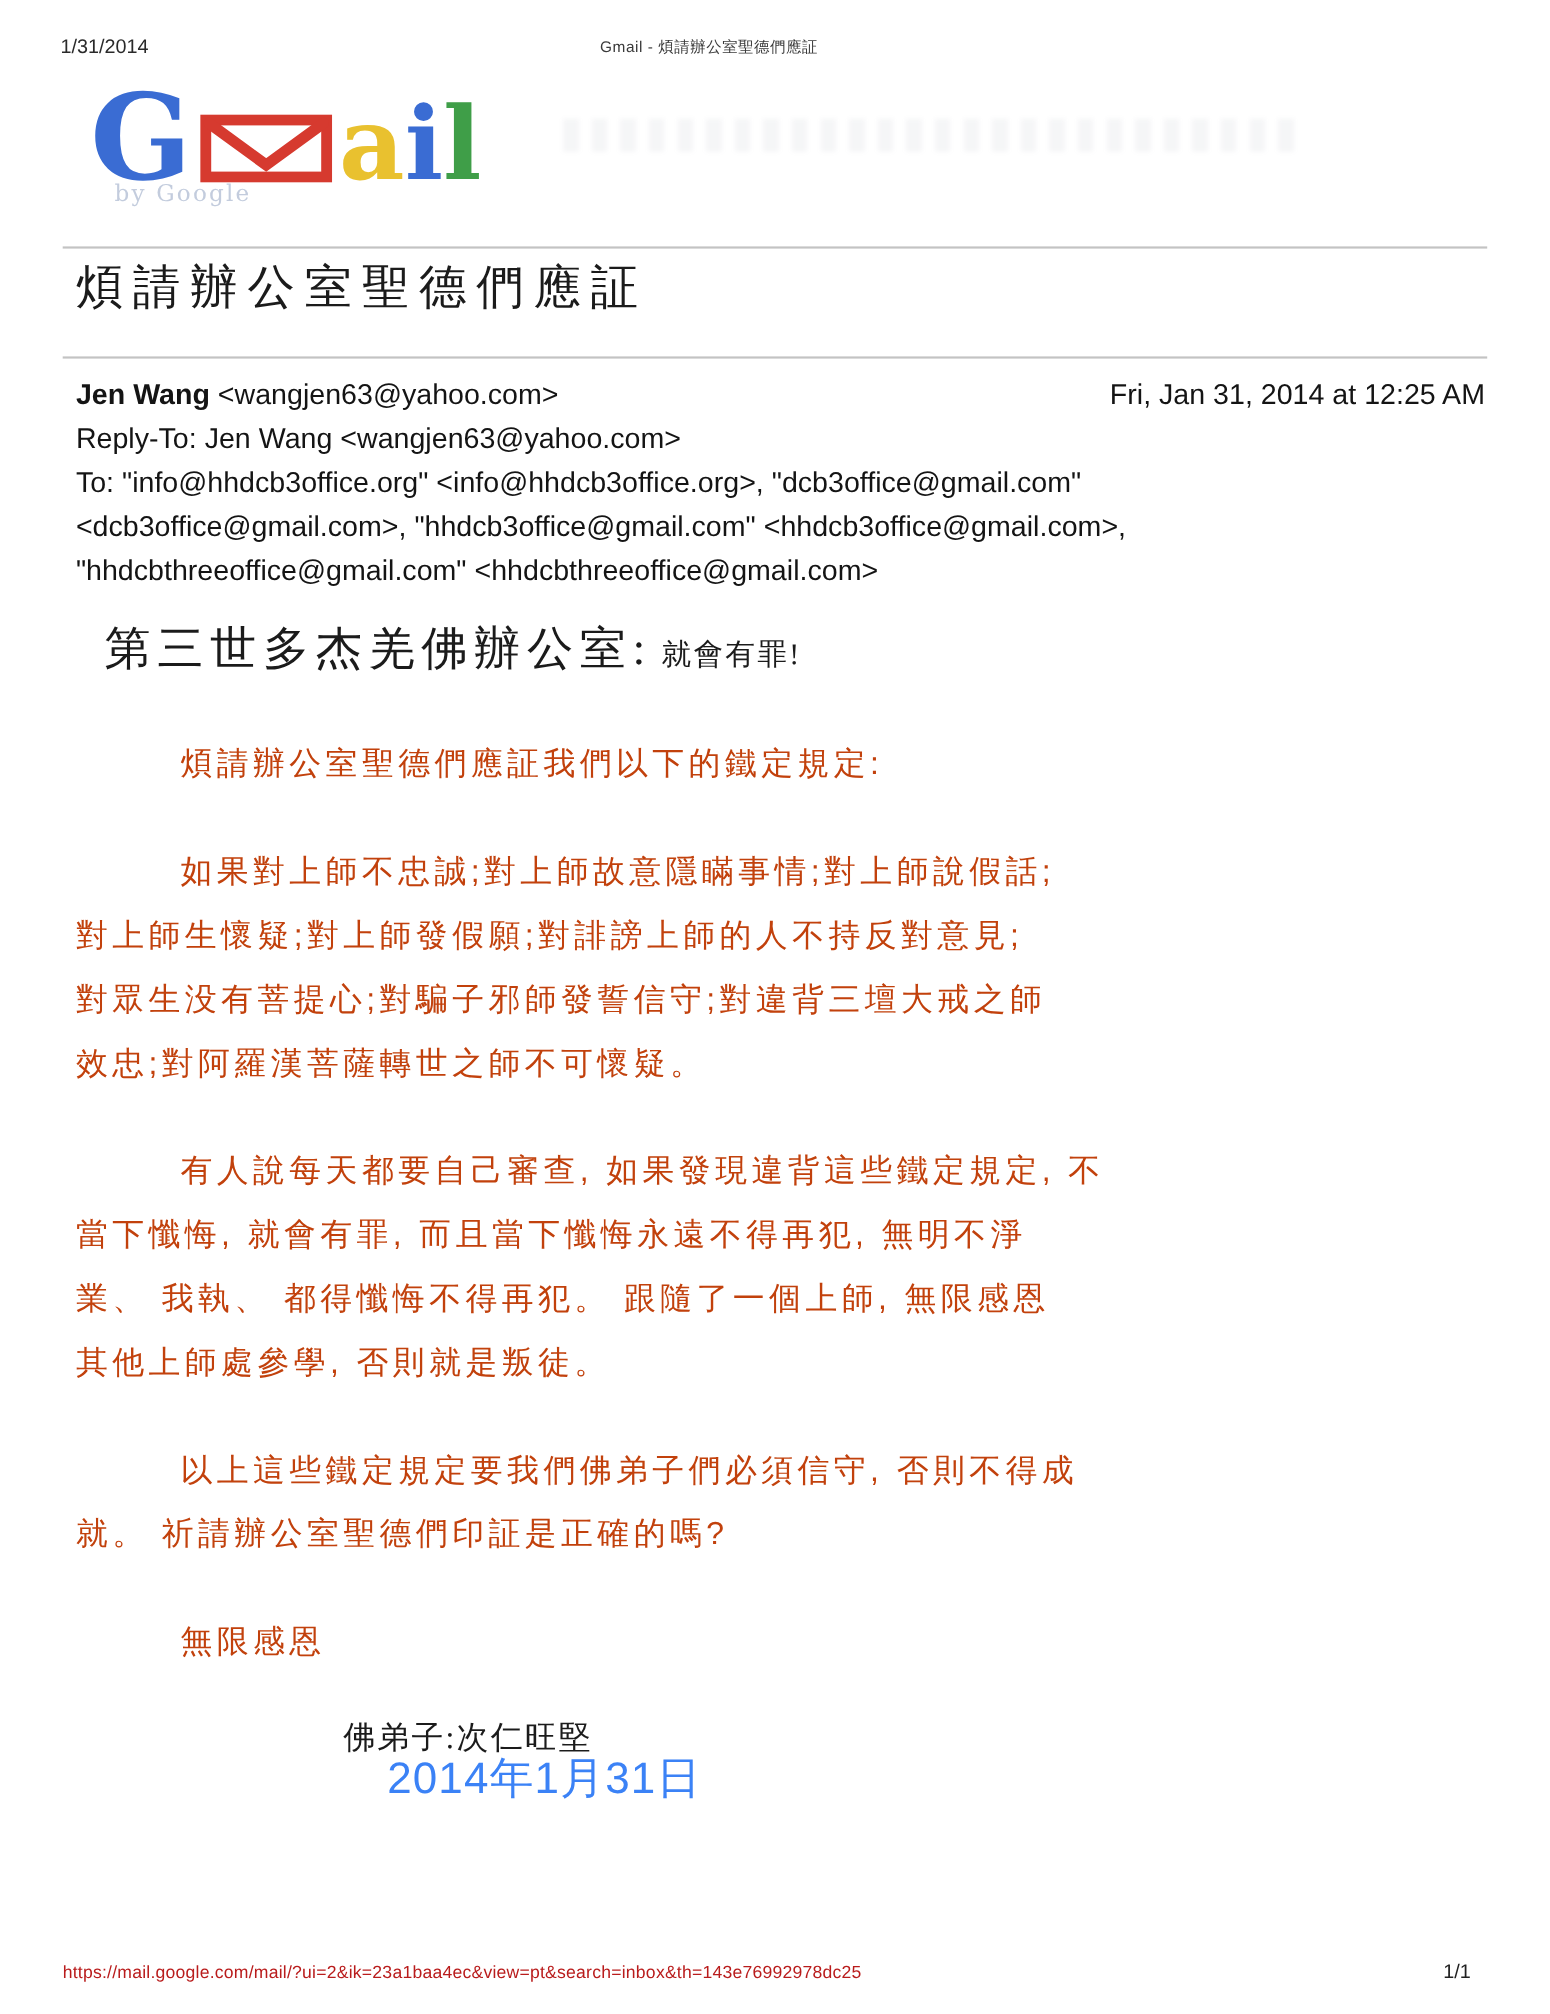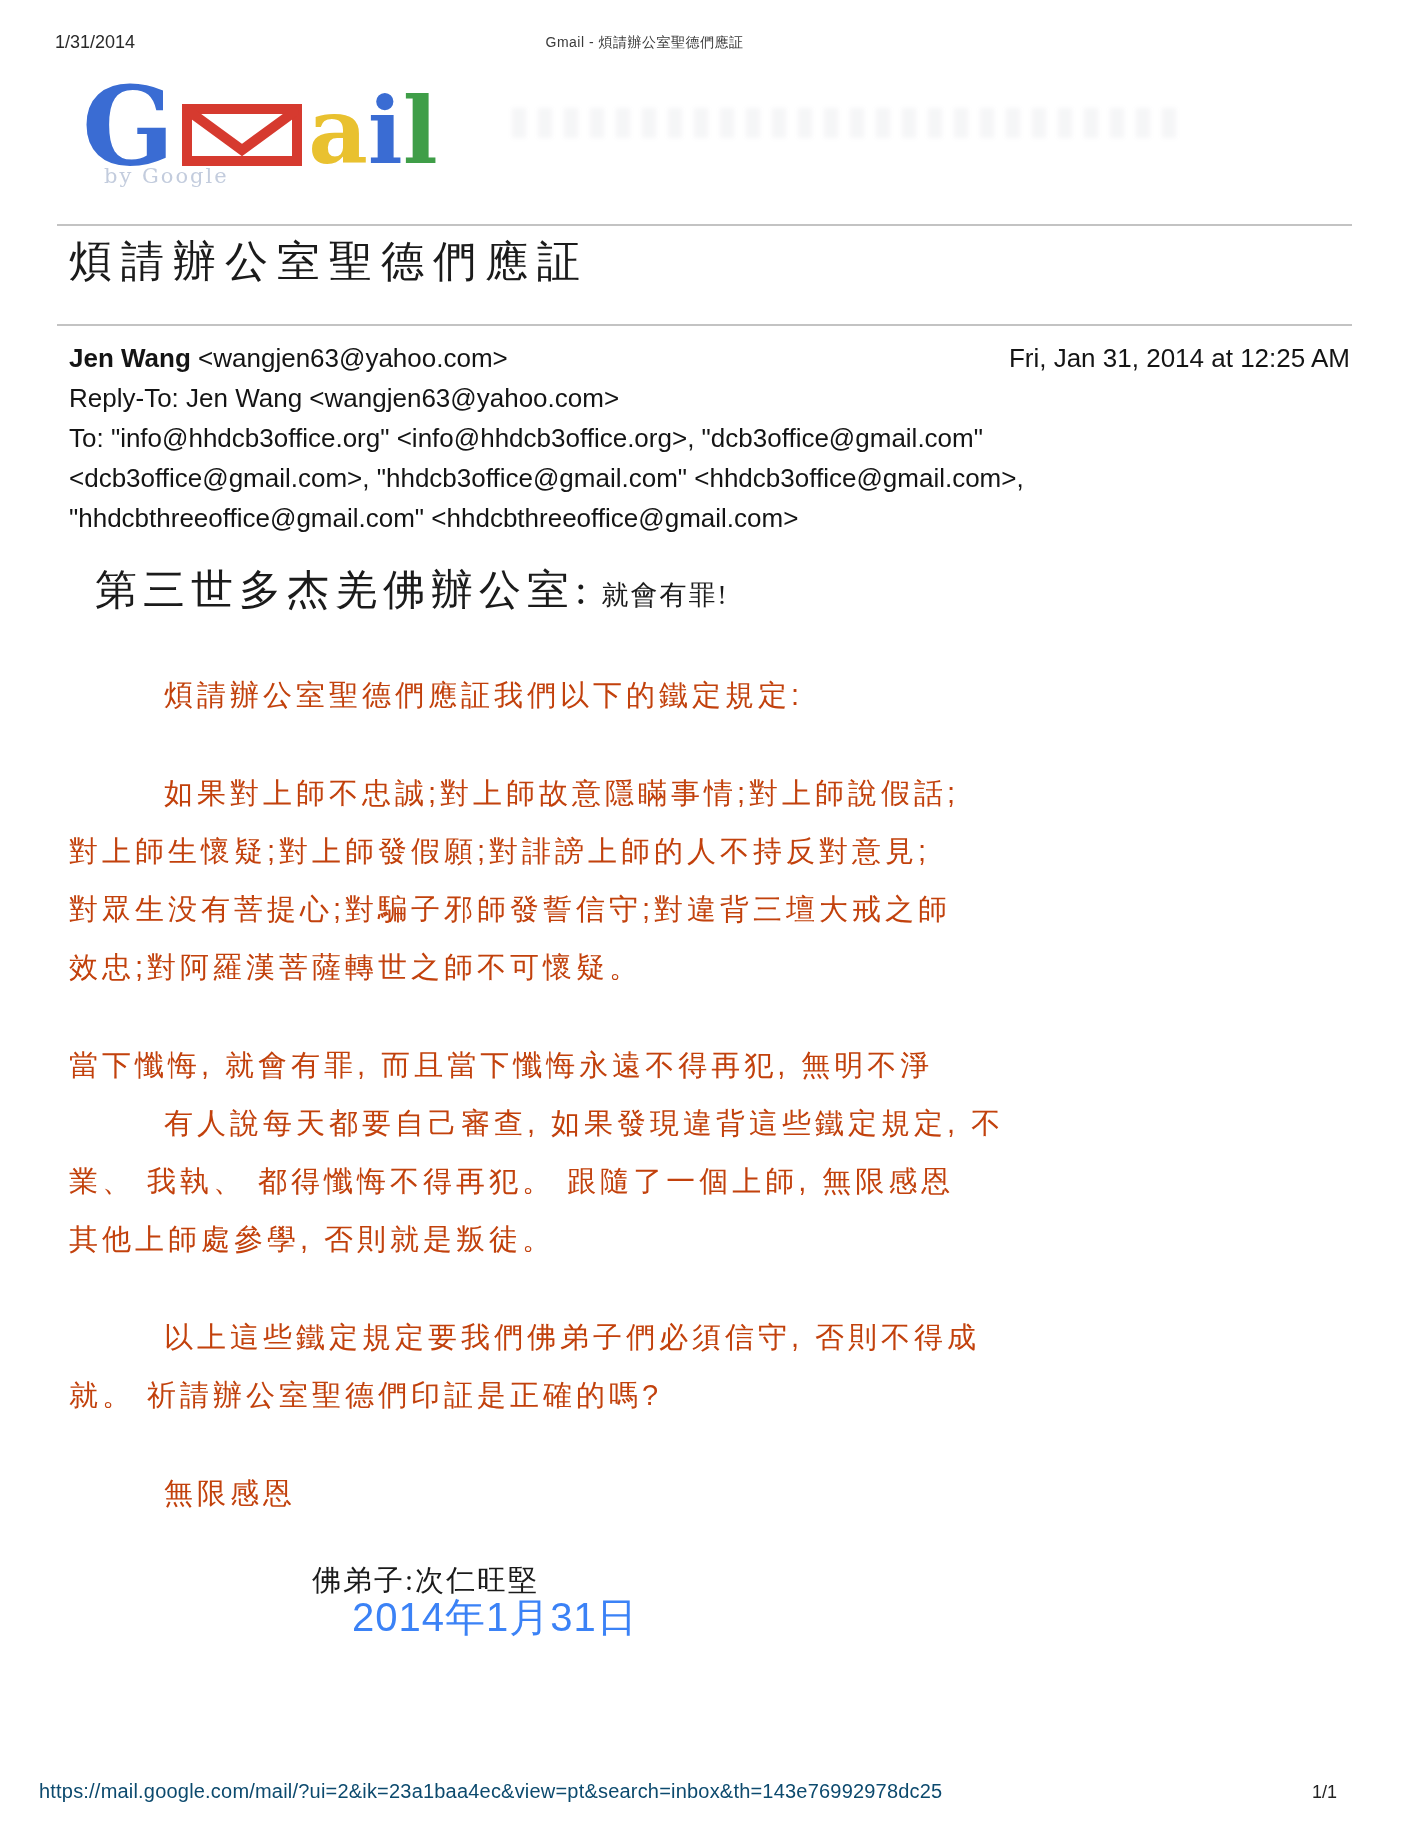--- a/index.html
+++ b/index.html
@@ -85,22 +85,22 @@
   .sig-name {
     font-family: "Liberation Serif", "DejaVu Serif", serif;
     font-size: 29px; letter-spacing: 2px; color: #1b1b1b; line-height: 36px;
   }
   .sig-date {
     font-family: "Liberation Sans", sans-serif;
     font-size: 40px; color: #3b82f6; line-height: 38px; letter-spacing: 1px; margin-left: 40px;
   }
   
   .footer-url {
-    position: absolute; left: 39px; bottom: 28px;
-    font-size: 20px; color: #0c4a6e; letter-spacing: 0.2px;
+    position: absolute; left: 57px; bottom: 28px;
+    font-size: 16px; color: #b91c1c; letter-spacing: 0.2px;
   }
   .footer-page {
     position: absolute; right: 72px; bottom: 28px;
     font-size: 18px; color: #222;
   }
 </style>
 </head>
 <body>
 
 <div class="print-date">1/31/2014</div>
@@ -148,22 +148,22 @@
       <div class="para">
         <span class="body-line indent">煩請辦公室聖德們應証我們以下的鐵定規定:</span>
       </div>
       <div class="para">
         <span class="body-line indent">如果對上師不忠誠;對上師故意隱瞞事情;對上師說假話;</span>
         <span class="body-line">對上師生懷疑;對上師發假願;對誹謗上師的人不持反對意見;</span>
         <span class="body-line">對眾生没有菩提心;對騙子邪師發誓信守;對違背三壇大戒之師</span>
         <span class="body-line">效忠;對阿羅漢菩薩轉世之師不可懷疑。</span>
       </div>
       <div class="para">
+        <span class="body-line indent">有人說每天都要自己審查, 如果發現違背這些鐵定規定, 不</span>
         <span class="body-line">當下懺悔, 就會有罪, 而且當下懺悔永遠不得再犯, 無明不淨</span>
-        <span class="body-line indent">有人說每天都要自己審查, 如果發現違背這些鐵定規定, 不</span>
         <span class="body-line">業、 我執、 都得懺悔不得再犯。 跟隨了一個上師, 無限感恩</span>
         <span class="body-line">其他上師處參學, 否則就是叛徒。</span>
       </div>
       <div class="para">
         <span class="body-line indent">以上這些鐵定規定要我們佛弟子們必須信守, 否則不得成</span>
         <span class="body-line">就。 祈請辦公室聖德們印証是正確的嗎?</span>
       </div>
       <div class="para">
         <span class="body-line indent">無限感恩</span>
       </div>

